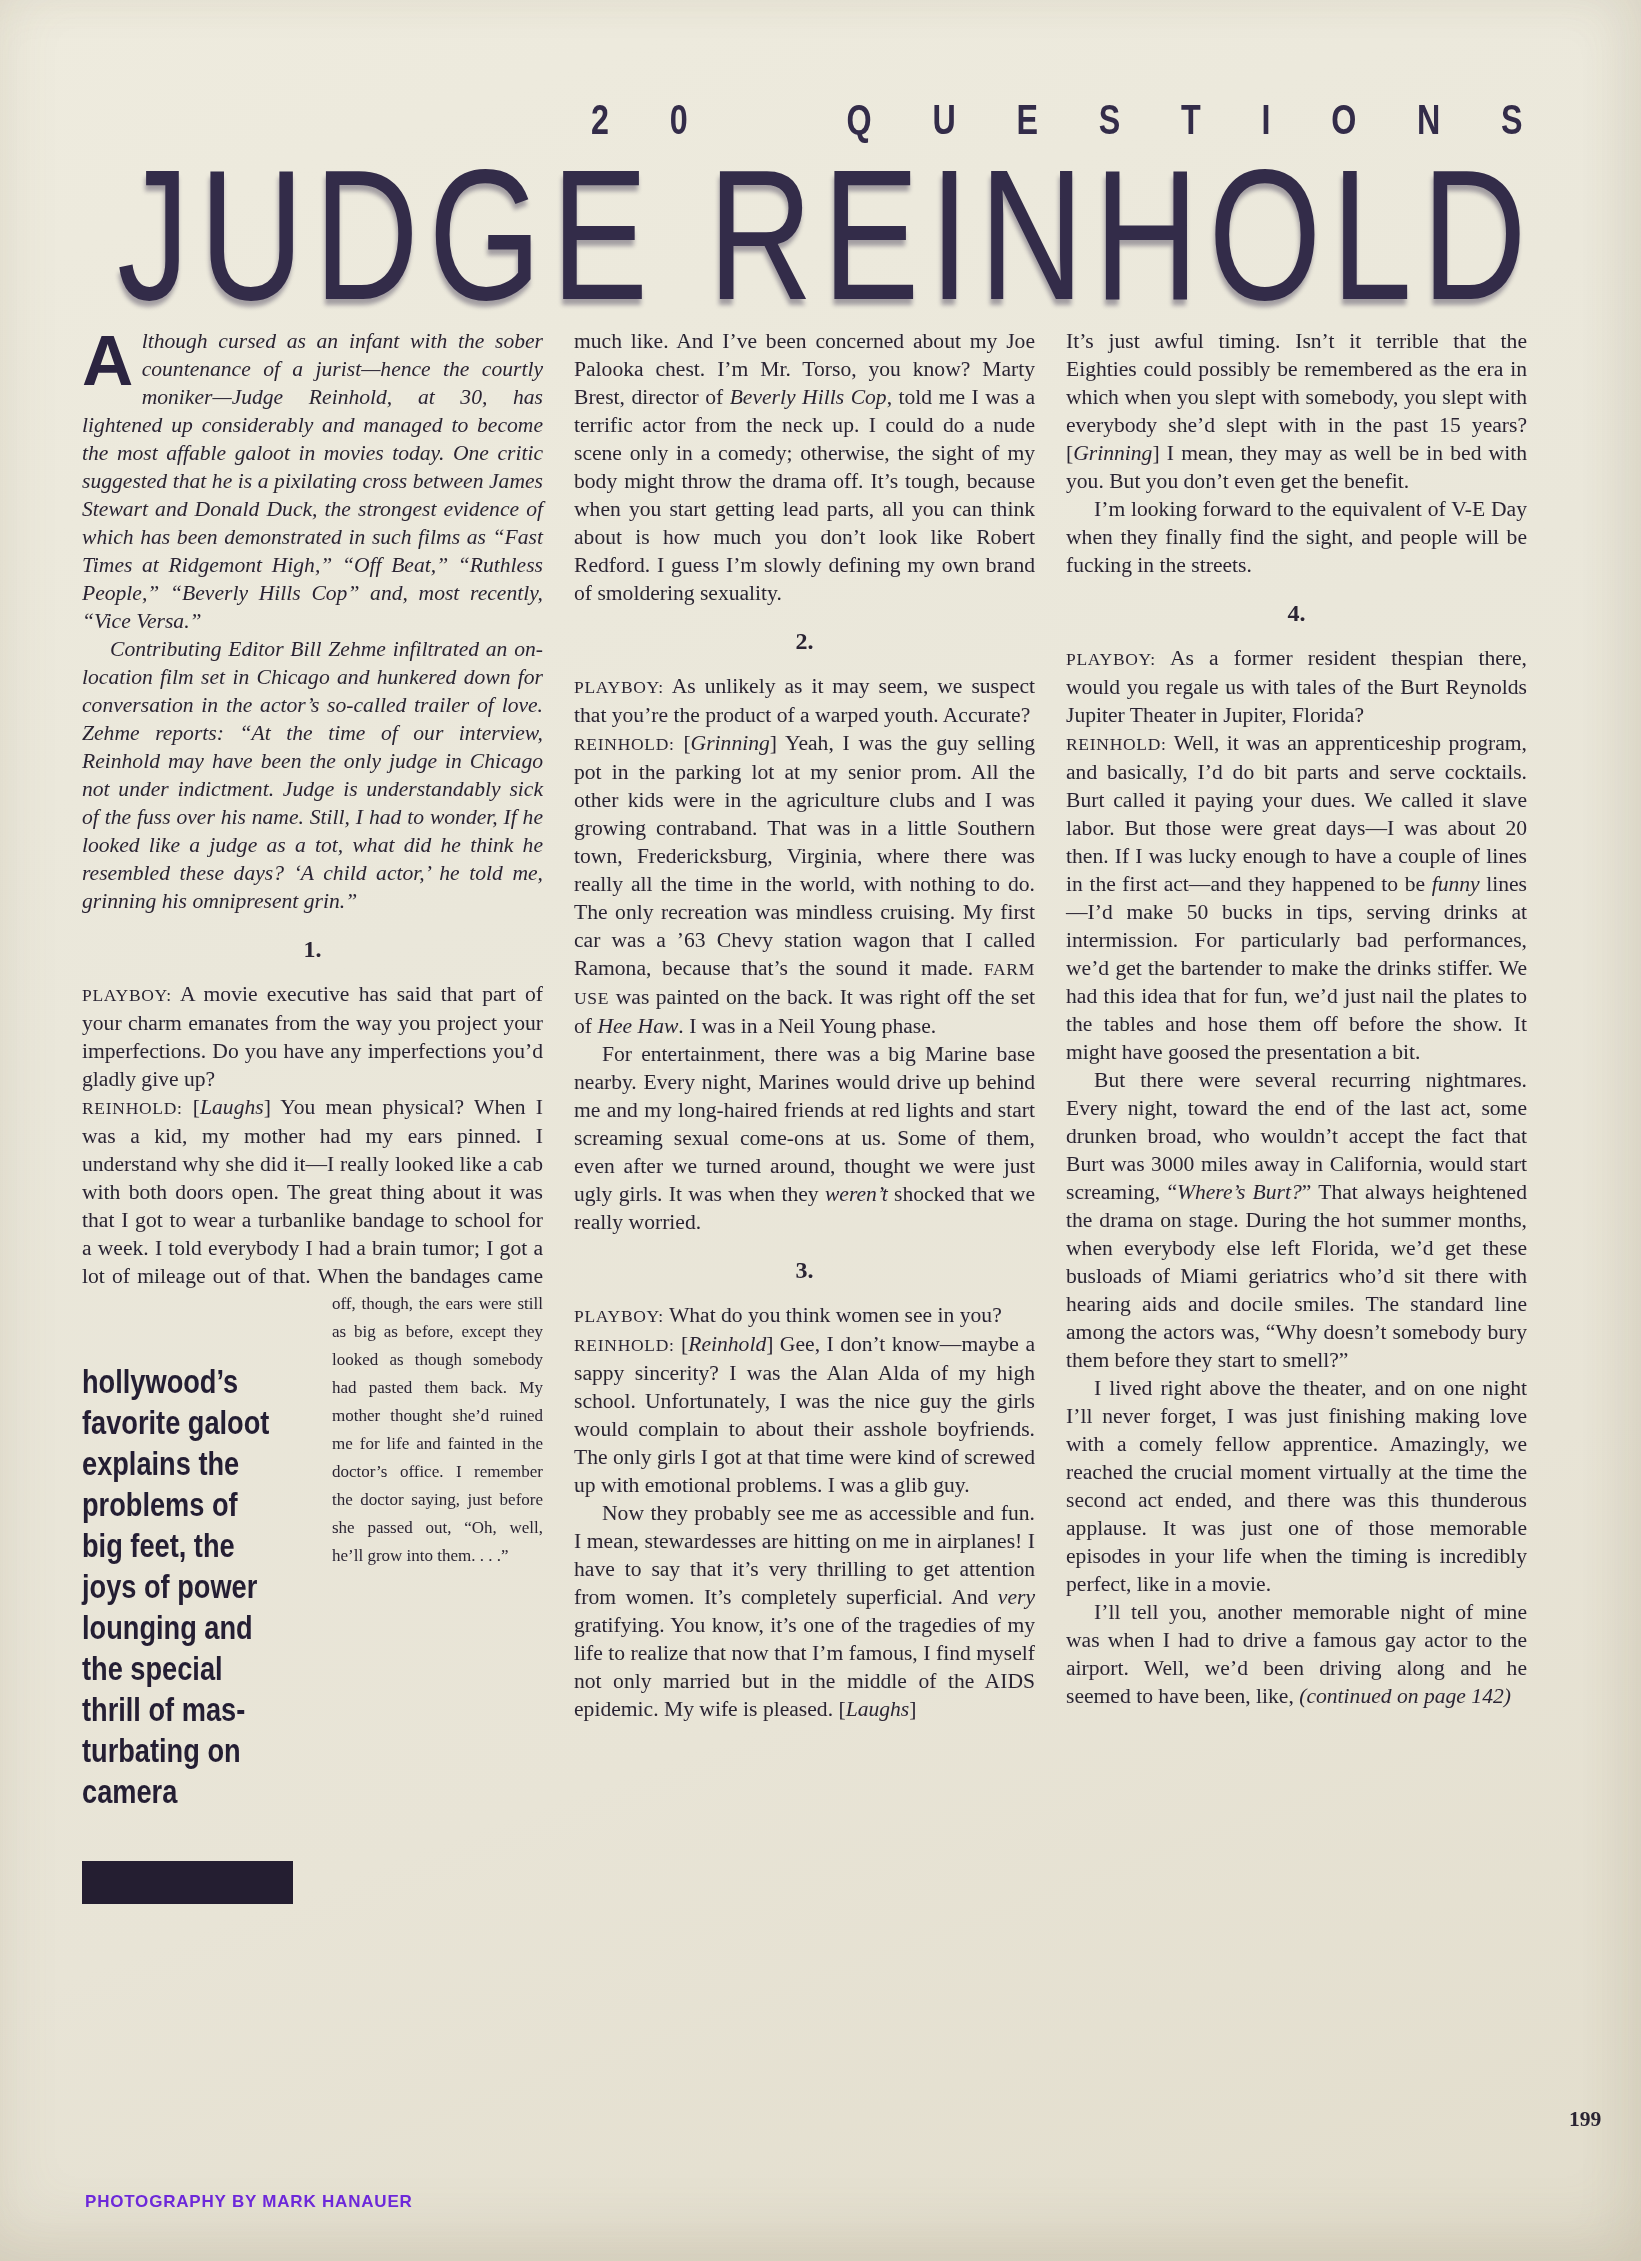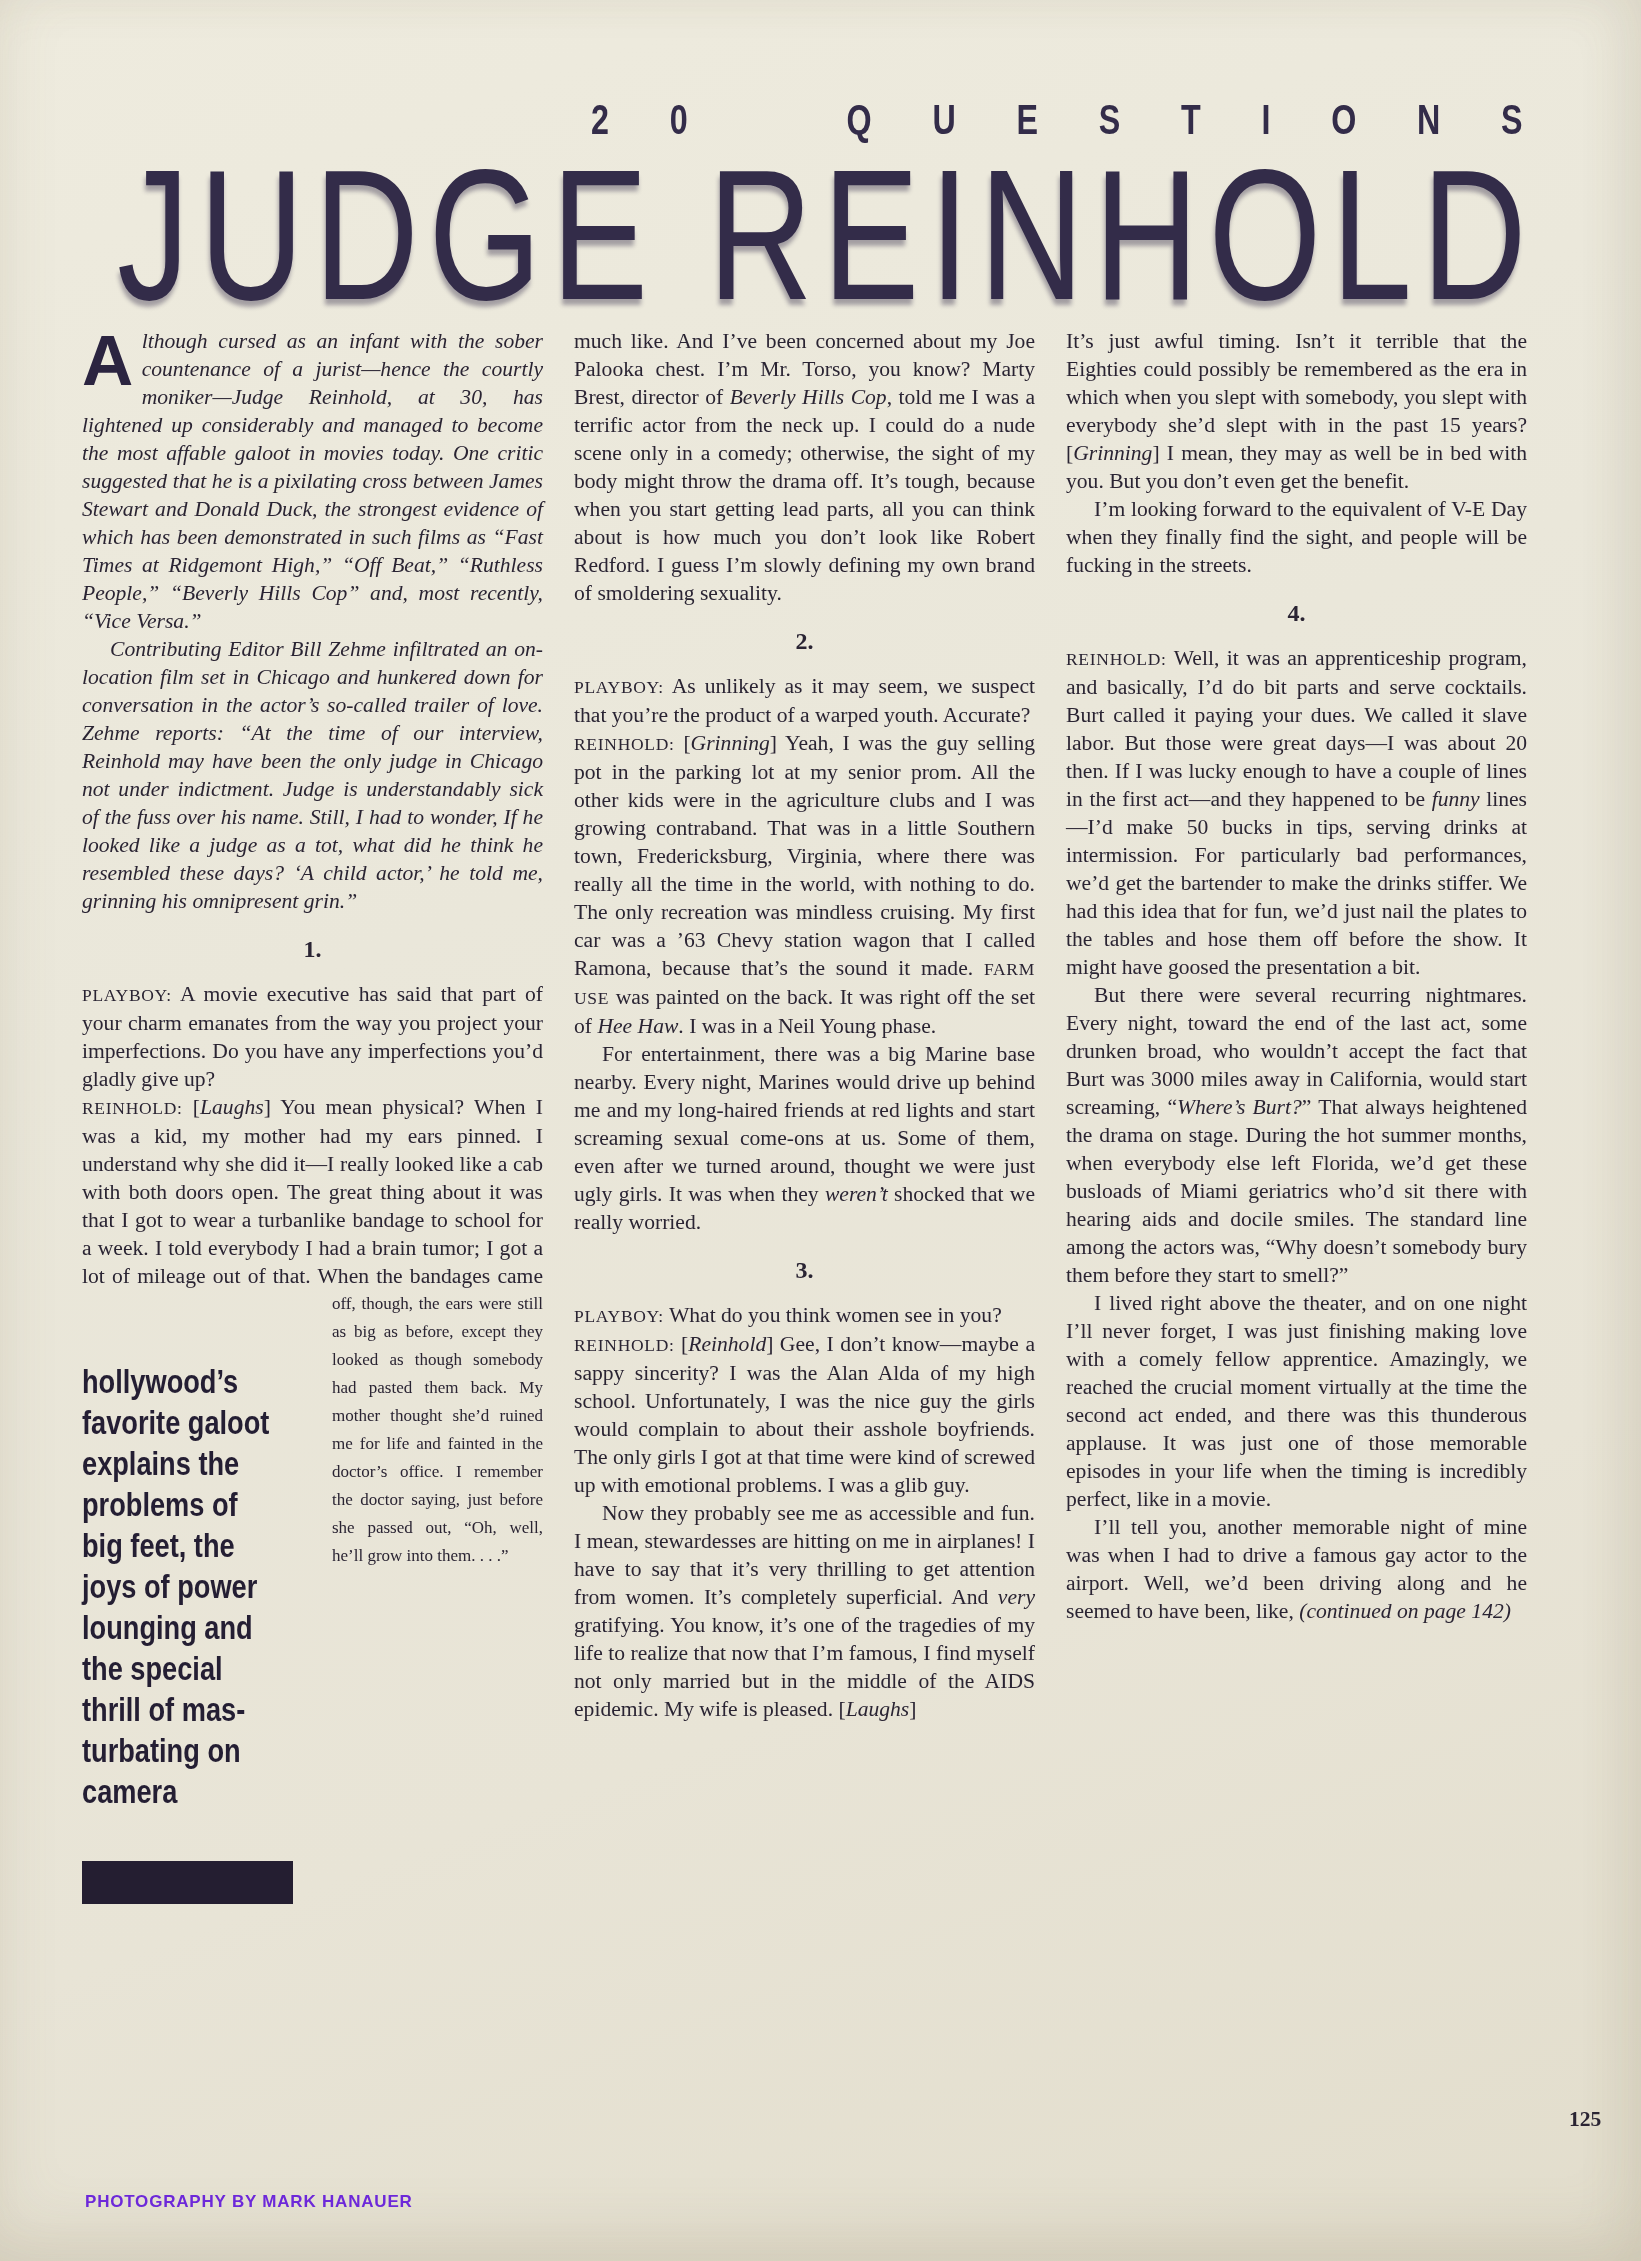--- a/index.html
+++ b/index.html
@@ -97,22 +97,23 @@
       <p class="body indent">For entertainment, there was a big Marine base nearby. Every night, Marines would drive up behind me and my long-haired friends at red lights and start screaming sexual come-ons at us. Some of them, even after we turned around, thought we were just ugly girls. It was when they <i>weren’t</i> shocked that we really worried.</p>
       <div class="num">3.</div>
       <p class="body"><span class="sc">PLAYBOY:</span> What do you think women see in you?</p>
       <p class="body"><span class="sc">REINHOLD:</span> [<i>Reinhold</i>] Gee, I don’t know—maybe a sappy sincerity? I was the Alan Alda of my high school. Unfortunately, I was the nice guy the girls would complain to about their asshole boyfriends. The only girls I got at that time were kind of screwed up with emotional problems. I was a glib guy.</p>
       <p class="body indent">Now they probably see me as accessible and fun. I mean, stewardesses are hitting on me in airplanes! I have to say that it’s very thrilling to get attention from women. It’s completely superficial. And <i>very</i> gratifying. You know, it’s one of the tragedies of my life to realize that now that I’m famous, I find myself not only married but in the middle of the AIDS epidemic. My wife is pleased. [<i>Laughs</i>]</p>
     </div>
   <div class="col" id="col3">
       <p class="body">It’s just awful timing. Isn’t it terrible that the Eighties could possibly be remembered as the era in which when you slept with somebody, you slept with everybody she’d slept with in the past 15 years? [<i>Grinning</i>] I mean, they may as well be in bed with you. But you don’t even get the benefit.</p>
       <p class="body indent">I’m looking forward to the equivalent of V-E Day when they finally find the sight, and people will be fucking in the streets.</p>
       <div class="num">4.</div>
+      <p class="body"><span class="sc">PLAYBOY:</span> As a former resident thespian there, would you regale us with tales of the Burt Reynolds Jupiter Theater in Jupiter, Florida?</p>
       <p class="body"><span class="sc">REINHOLD:</span> Well, it was an apprenticeship program, and basically, I’d do bit parts and serve cocktails. Burt called it paying your dues. We called it slave labor. But those were great days—I was about 20 then. If I was lucky enough to have a couple of lines in the first act—and they happened to be <i>funny</i> lines—I’d make 50 bucks in tips, serving drinks at intermission. For particularly bad performances, we’d get the bartender to make the drinks stiffer. We had this idea that for fun, we’d just nail the plates to the tables and hose them off before the show. It might have goosed the presentation a bit.</p>
       <p class="body indent">But there were several recurring nightmares. Every night, toward the end of the last act, some drunken broad, who wouldn’t accept the fact that Burt was 3000 miles away in California, would start screaming, “<i>Where’s Burt?</i>” That always heightened the drama on stage. During the hot summer months, when everybody else left Florida, we’d get these busloads of Miami geriatrics who’d sit there with hearing aids and docile smiles. The standard line among the actors was, “Why doesn’t somebody bury them before they start to smell?”</p>
       <p class="body indent">I lived right above the theater, and on one night I’ll never forget, I was just finishing making love with a comely fellow apprentice. Amazingly, we reached the crucial moment virtually at the time the second act ended, and there was this thunderous applause. It was just one of those memorable episodes in your life when the timing is incredibly perfect, like in a movie.</p>
       <p class="body indent">I’ll tell you, another memorable night of mine was when I had to drive a famous gay actor to the airport. Well, we’d been driving along and he seemed to have been, like, <i>(continued on page 142)</i></p>
     </div>
 </div>
 
 <div class="credit">PHOTOGRAPHY BY MARK HANAUER</div>
-<div class="pagenum">125</div>
+<div class="pagenum">199</div>
 
 
 </body></html>

